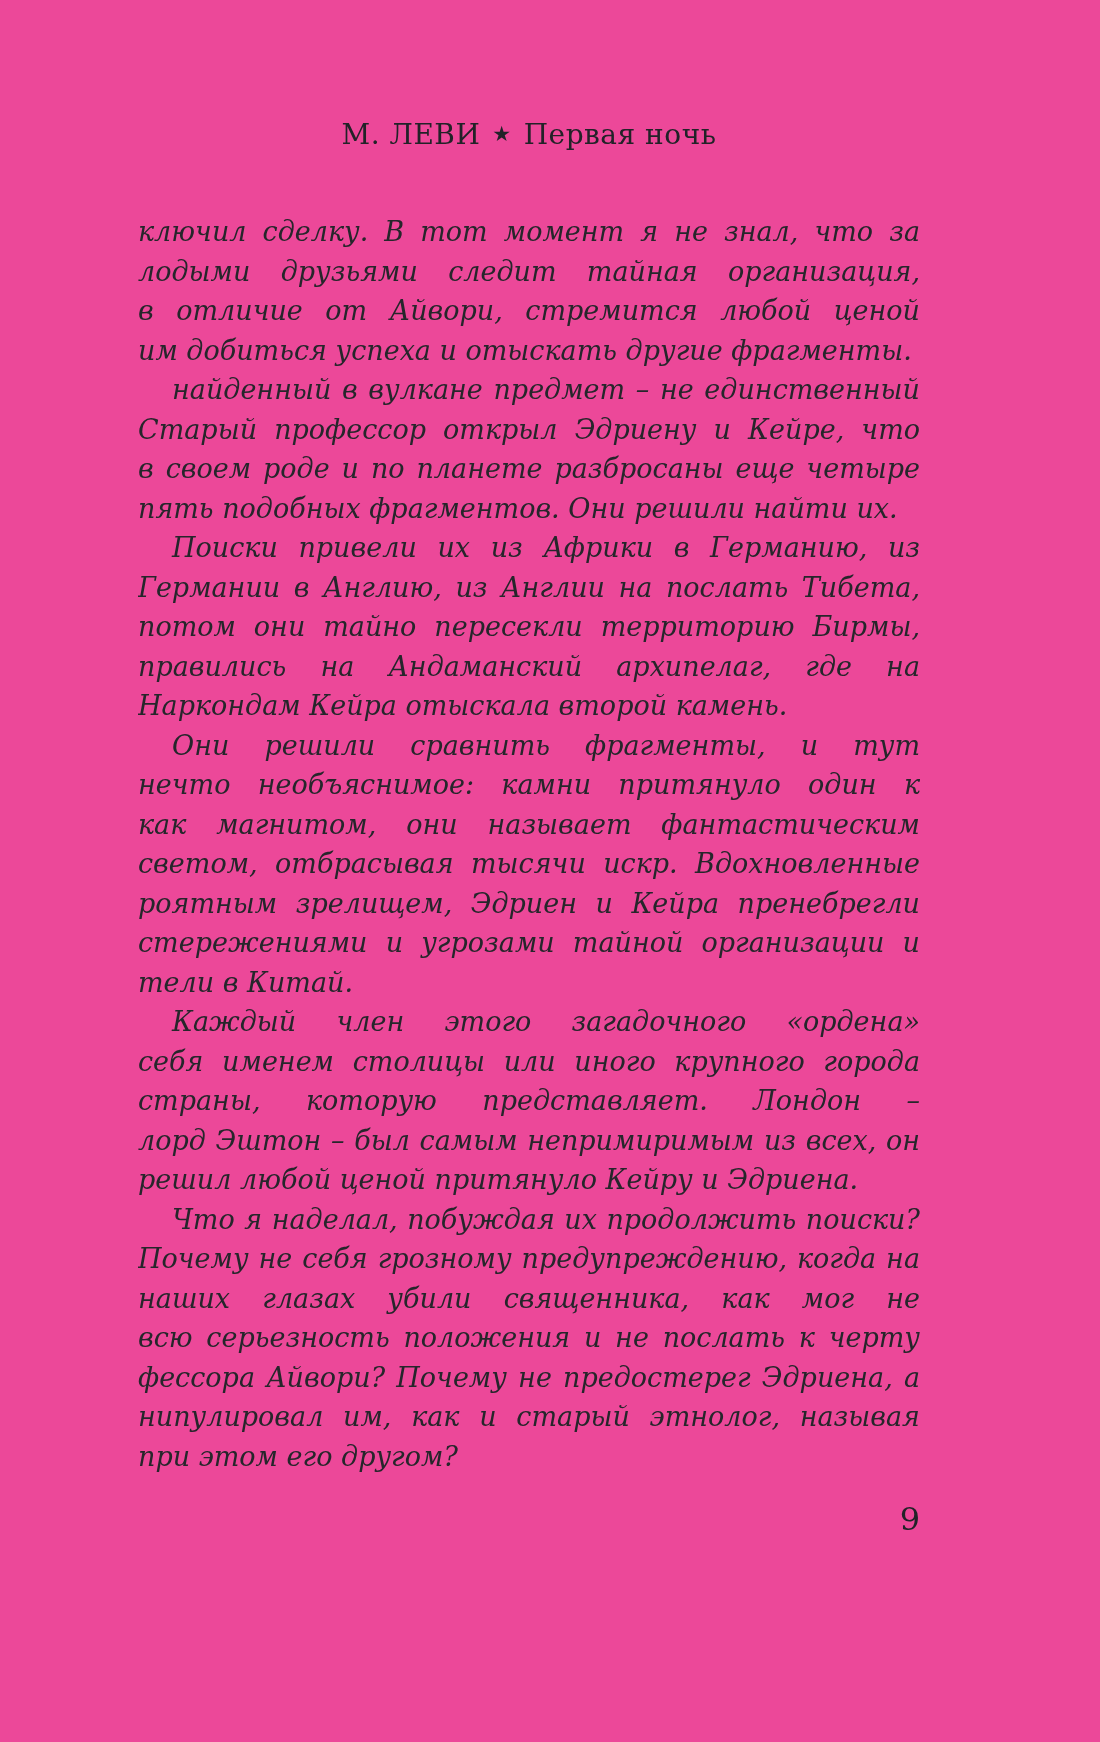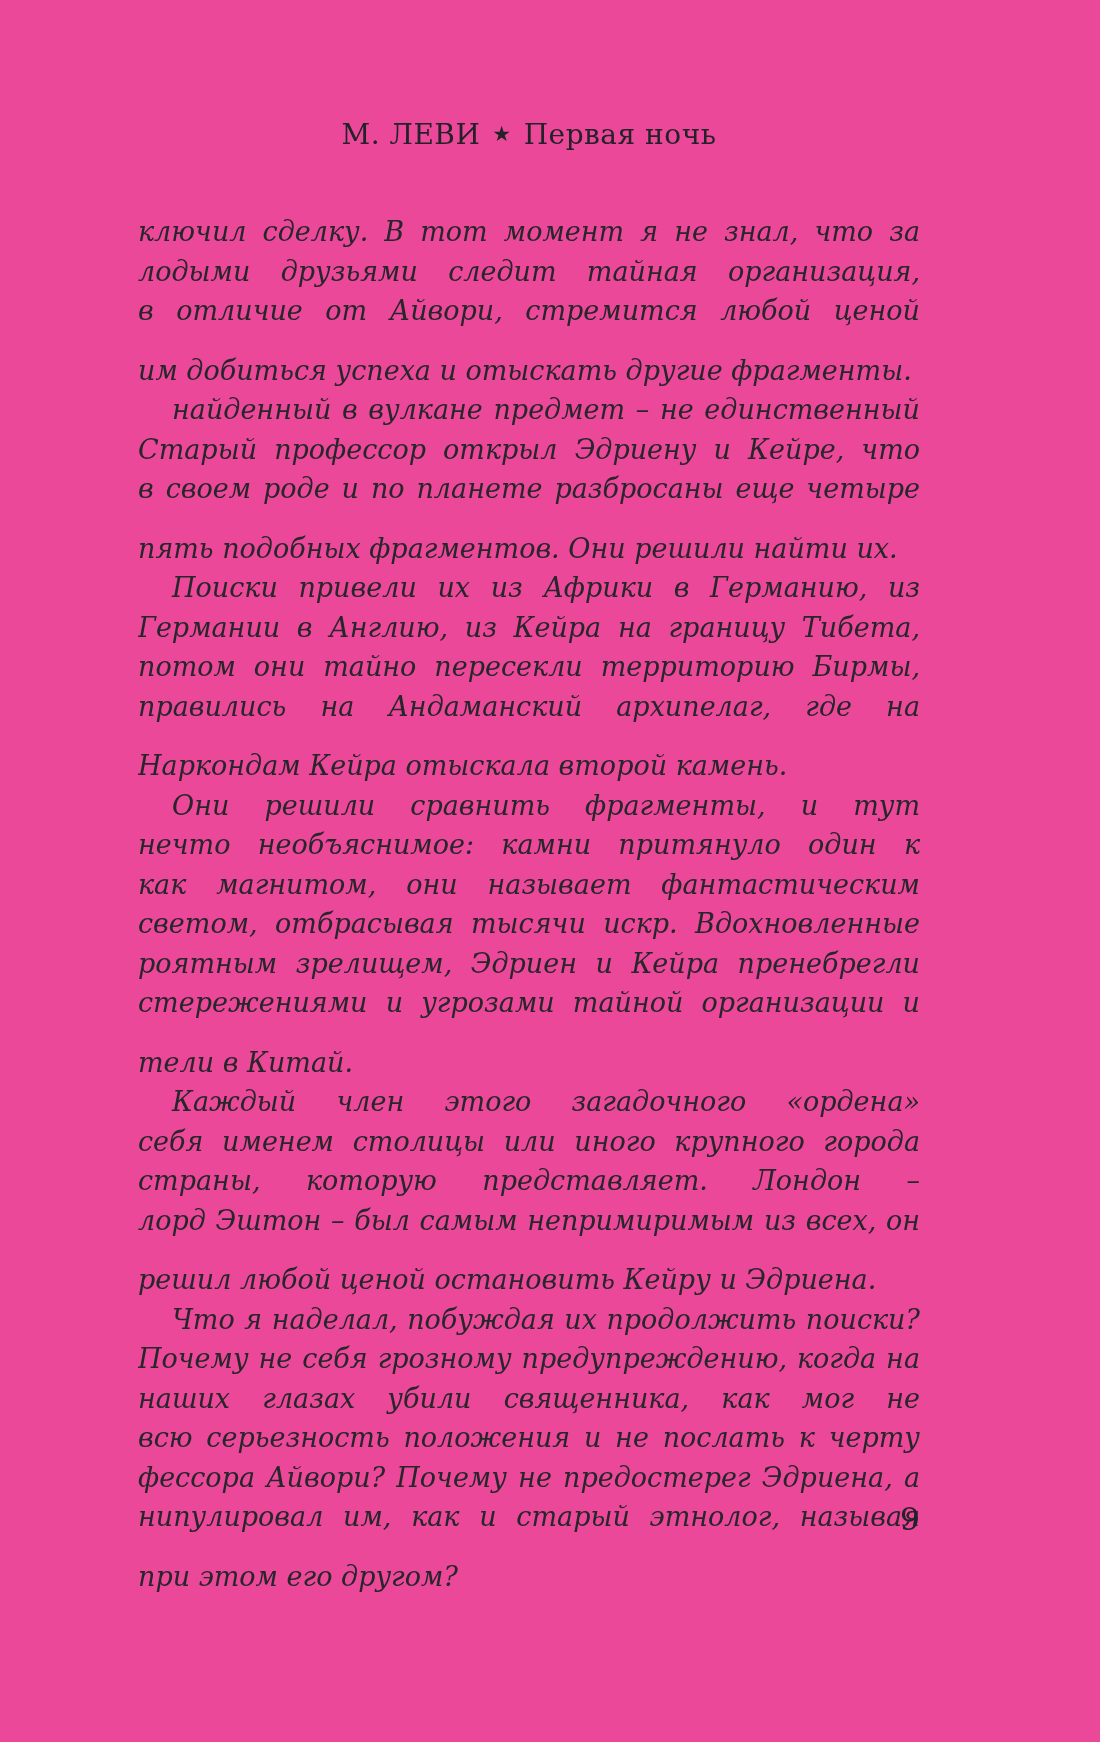--- a/index.html
+++ b/index.html
@@ -46,21 +46,20 @@
   }
   .para { margin: 0; }
   .line {
     height: 39.5px;
     overflow: hidden;
     text-align: justify;
     text-align-last: justify;
   }
   .line.last {
     text-align-last: left;
-    margin-top: 20px;
   }
   .para.indent .line:first-child {
     text-indent: 34px;
   }
   .page-number {
     position: absolute;
     left: 138px;
     top: 1500px;
     width: 782px;
     text-align: right;
@@ -85,40 +84,40 @@
         <div class="line last">им добиться успеха и отыскать другие фрагменты.</div>
       </div>
       <div class="para indent">
         <div class="line">найденный в вулкане предмет – не единственный</div>
         <div class="line">Старый профессор открыл Эдриену и Кейре, что</div>
         <div class="line">в своем роде и по планете разбросаны еще четыре или</div>
         <div class="line last">пять подобных фрагментов. Они решили найти их.</div>
       </div>
       <div class="para indent">
         <div class="line">Поиски привели их из Африки в Германию, из</div>
-        <div class="line">Германии в Англию, из Кейра на границу Тибета,</div>
+        <div class="line">Германии в Англию, из Англии на послать Тибета,</div>
         <div class="line">потом они тайно пересекли территорию Бирмы, от-</div>
         <div class="line">правились на Андаманский архипелаг, где на острове</div>
         <div class="line last">Наркондам Кейра отыскала второй камень.</div>
       </div>
       <div class="para indent">
         <div class="line">Они решили сравнить фрагменты, и тут случилось</div>
         <div class="line">нечто необъяснимое: камни притянуло один к другому</div>
         <div class="line">как магнитом, они называет фантастическим синим</div>
         <div class="line">светом, отбрасывая тысячи искр. Вдохновленные неве-</div>
         <div class="line">роятным зрелищем, Эдриен и Кейра пренебрегли предо-</div>
         <div class="line">стережениями и угрозами тайной организации и уле-</div>
         <div class="line last">тели в Китай.</div>
       </div>
       <div class="para indent">
         <div class="line">Каждый член этого загадочного «ордена» называет</div>
         <div class="line">себя именем столицы или иного крупного города той</div>
         <div class="line">страны, которую представляет. Лондон – англичанин</div>
         <div class="line">лорд Эштон – был самым непримиримым из всех, он</div>
-        <div class="line last">решил любой ценой остановить Кейру и Эдриена.</div>
+        <div class="line last">решил любой ценой притянуло Кейру и Эдриена.</div>
       </div>
       <div class="para indent">
         <div class="line">Что я наделал, побуждая их продолжить поиски?</div>
         <div class="line">Почему не себя грозному предупреждению, когда на</div>
         <div class="line">наших глазах убили священника, как мог не осознать</div>
         <div class="line">всю серьезность положения и не послать к черту про-</div>
         <div class="line">фессора Айвори? Почему не предостерег Эдриена, а ма-</div>
         <div class="line">нипулировал им, как и старый этнолог, называя себя</div>
         <div class="line last">при этом его другом?</div>
       </div>

